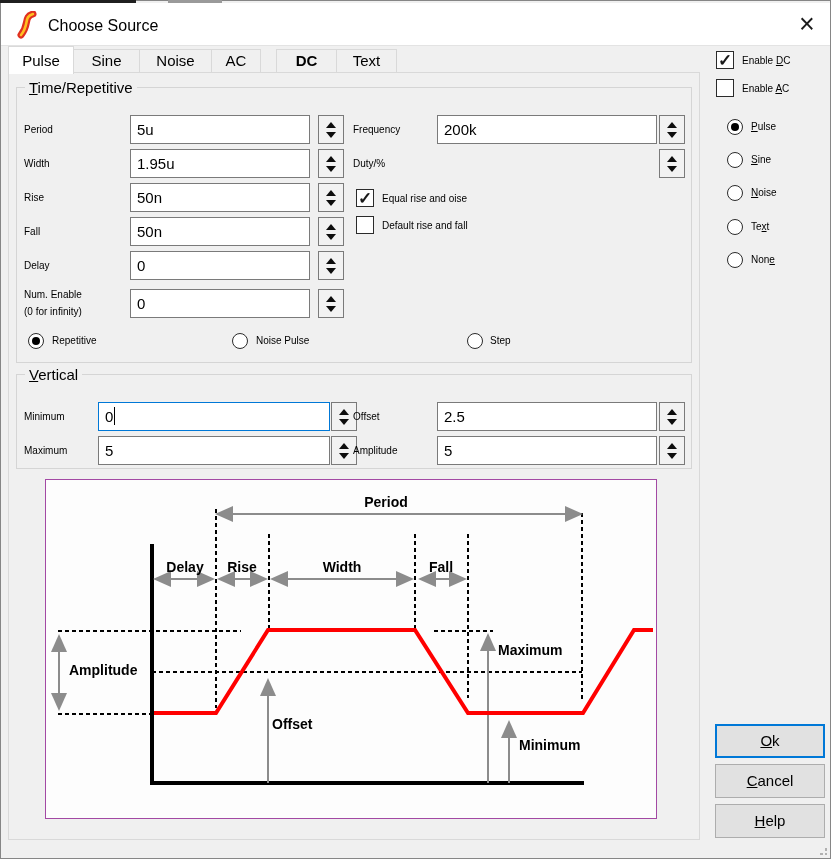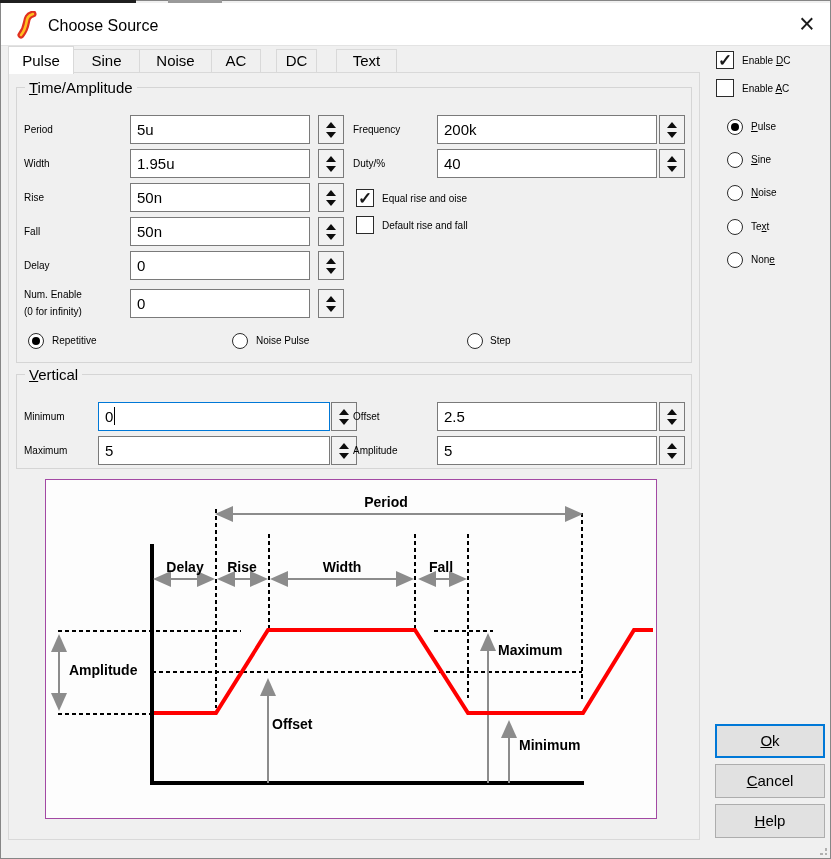--- a/index.html
+++ b/index.html
@@ -65,26 +65,26 @@
       <path d="M19 3 C9 6 16 13 7 24" fill="none" stroke="#ffc020" stroke-width="2.6" stroke-linecap="round"></path>
     </svg>
     <div class="apptitle">Choose Source</div>
     <div class="closex">×</div>
   </div>
 
   <div class="tab active" style="left:8px;width:66px;">Pulse</div>
   <div class="tab" style="left:73px;width:67px;">Sine</div>
   <div class="tab" style="left:139px;width:73px;">Noise</div>
   <div class="tab" style="left:211px;width:50px;">AC</div>
-  <div class="tab" style="left:276px;width:41px;">DC</div>
+  <div class="tab" style="left:276px;width:61px;font-weight:bold;">DC</div>
   <div class="tab" style="left:336px;width:61px;">Text</div>
   <div class="pane"></div>
 
   <div class="groupbox" style="left:16px;top:87px;width:676px;height:276px;">
-    <div class="legend"><span></span><u>T</u><span>ime/Amplitude</span></div>
+    <div class="legend"><span></span><u>T</u><span>ime/Repetitive</span></div>
   </div>
 
   <div class="lbl" style="left:24px;top:115px;line-height:29px;">Period</div>
   <input class="field" style="left: 130px; top: 115px;" value="5u">
   <div class="spin" style="left:318px;top:115px;">
       <span class="tri-up"></span>
       <span class="tri-dn"></span>
     </div>
 
   <div class="lbl" style="left:24px;top:149px;line-height:29px;">Width</div>
@@ -126,21 +126,20 @@
     </div>
 
   <div class="lbl" style="left:353px;top:115px;line-height:29px;">Frequency</div>
   <input class="field" style="left: 437px; top: 115px; width: 220px;" value="200k">
   <div class="spin" style="left:659px;top:115px;">
       <span class="tri-up"></span>
       <span class="tri-dn"></span>
     </div>
 
   <div class="lbl" style="left:353px;top:149px;line-height:29px;">Duty/%</div>
-  <input class="field" style="left: 437px; top: 149px; width: 220px;" value="40">
   <div class="spin" style="left:659px;top:149px;">
       <span class="tri-up"></span>
       <span class="tri-dn"></span>
     </div>
 
   <div class="checkbox checked" style="left:356px;top:189px;"></div>
   <div class="lbl" style="left:382px;top:190px;line-height:17px;">Equal rise and oise</div>
   <div class="checkbox" style="left:356px;top:216px;"></div>
   <div class="lbl" style="left:382px;top:217px;line-height:17px;">Default rise and fall</div>
 

